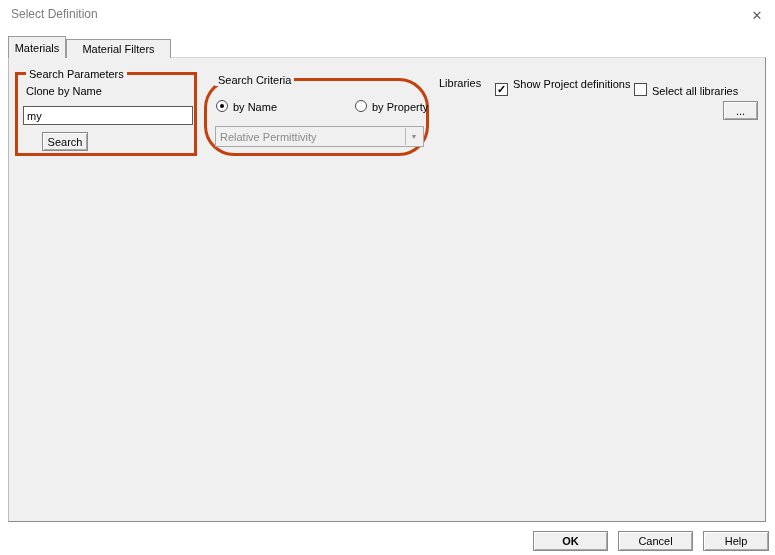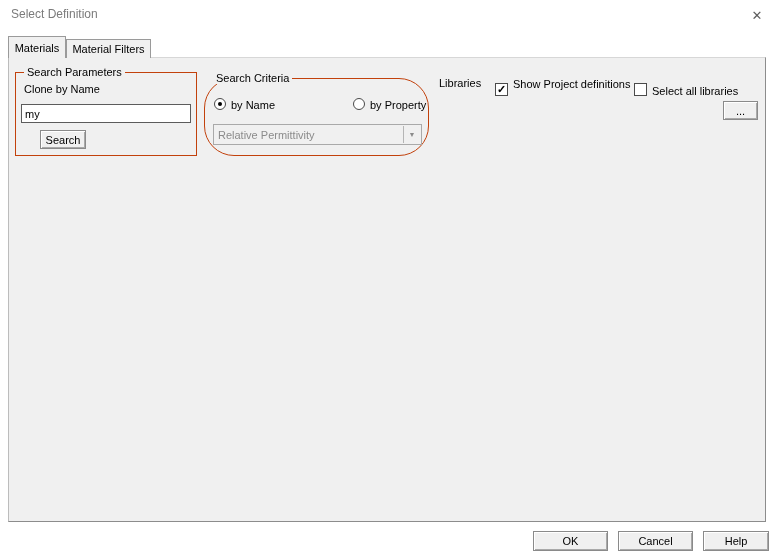--- a/index.html
+++ b/index.html
@@ -8,28 +8,28 @@
   .dialog { position:absolute; inset:0; width:775px; height:555px; background:#fff; overflow:hidden; }
 
   
   .titlebar { position:absolute; left:0; top:0; width:775px; height:30px; background:#fff; }
   .title-text { position:absolute; left:11px; top:7px; font-size:12px; color:#7b7b7b; }
   .close-btn { position:absolute; left:745px; top:4px; width:24px; height:22px; display:flex; align-items:center; justify-content:center; color:#5f5f5f; font-size:13px; cursor:default; }
 
   
   .tab { position:absolute; background:#f0f0f0; border:1px solid #9a9a9a; border-bottom:none; display:flex; align-items:center; justify-content:center; z-index:3; }
   .tab.active { left:8px; top:36px; width:58px; height:22px; }
-  .tab.inactive { left:66px; top:39px; width:85px; height:19px; }
+  .tab.inactive { left:66px; top:39px; width:105px; height:19px; }
 
   
   .page { position:absolute; left:8px; top:57px; width:758px; height:465px; background:#f0f0f0;
           border:1px solid; border-color:#d7d7d7 #8c8c8c #8c8c8c #bcbcbc; z-index:1; }
 
   
-  .group { position:absolute; border:1px solid #c2410c; }
+  .group { position:absolute; border:3px solid #c2410c; }
   .group-label { position:absolute; top:-7px; left:8px; background:#f0f0f0; padding:0 3px; }
 
   .lbl { position:absolute; white-space:nowrap; }
 
   .textinput { position:absolute; background:#fff; border:1px solid #5c5c5c; font-family:"Liberation Sans",sans-serif; font-size:11px; padding:0 3px; }
 
   .btn { position:absolute; background:#f0f0f0; border:1px solid #8a8a8a;
          box-shadow: inset 1px 1px 0 #ffffff, inset -1px -1px 0 #a9a9a9;
          display:flex; align-items:center; justify-content:center; font-size:11px; cursor:default; }
 
@@ -263,17 +263,17 @@
     </div>
     <div class="sb-corner"></div>
   </div>
 
   <div class="btn" style="left:18px; top:493px; width:120px; height:21px;">View/Edit Materials...</div>
   <div class="btn" style="left:177px; top:493px; width:116px; height:21px;">Add Material...</div>
   <div class="btn" style="left:330px; top:493px; width:123px; height:21px;">Clone Material(s)</div>
   <div class="btn" style="left:485px; top:493px; width:123px; height:21px;">Remove Material(s)</div>
   <div class="btn" style="left:643px; top:493px; width:120px; height:21px;">Export to Library...</div>
 
-  <div class="btn" style="left:533px; top:531px; width:75px; height:20px;">OK</div>
+  <div class="btn" style="left:533px; top:531px; width:75px; height:20px;font-weight:bold;">OK</div>
   <div class="btn" style="left:618px; top:531px; width:75px; height:20px;">Cancel</div>
   <div class="btn" style="left:703px; top:531px; width:66px; height:20px;">Help</div>
 
 </div>
 
 </body></html>

